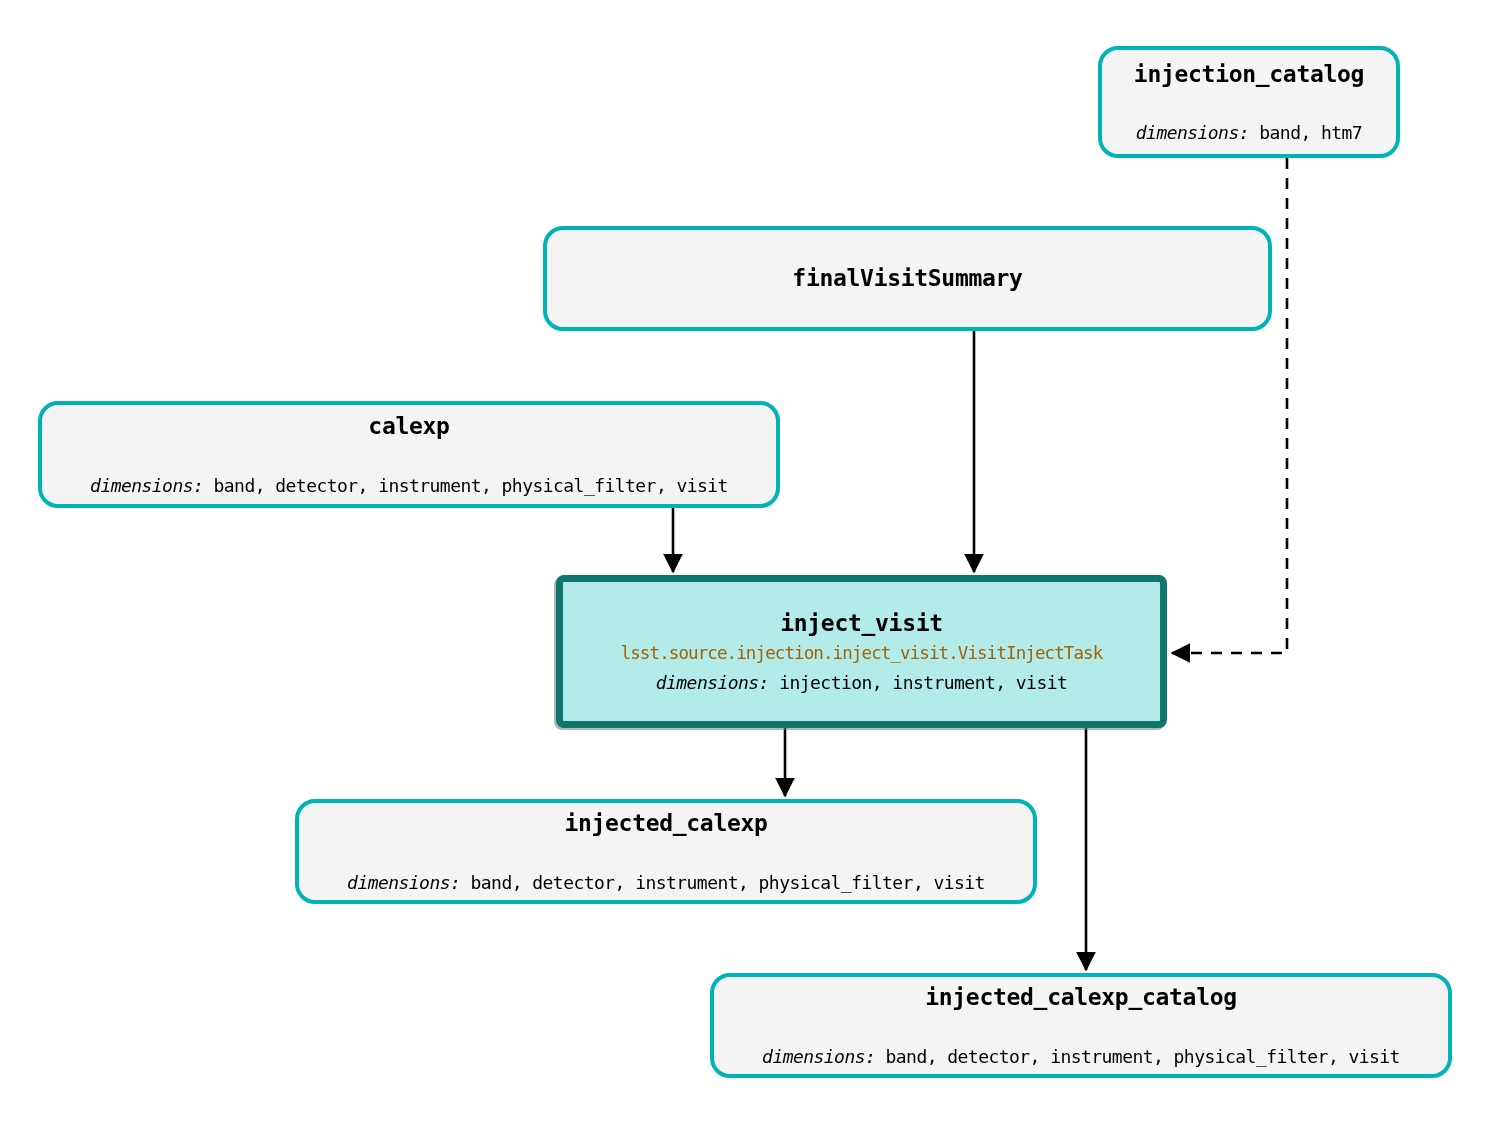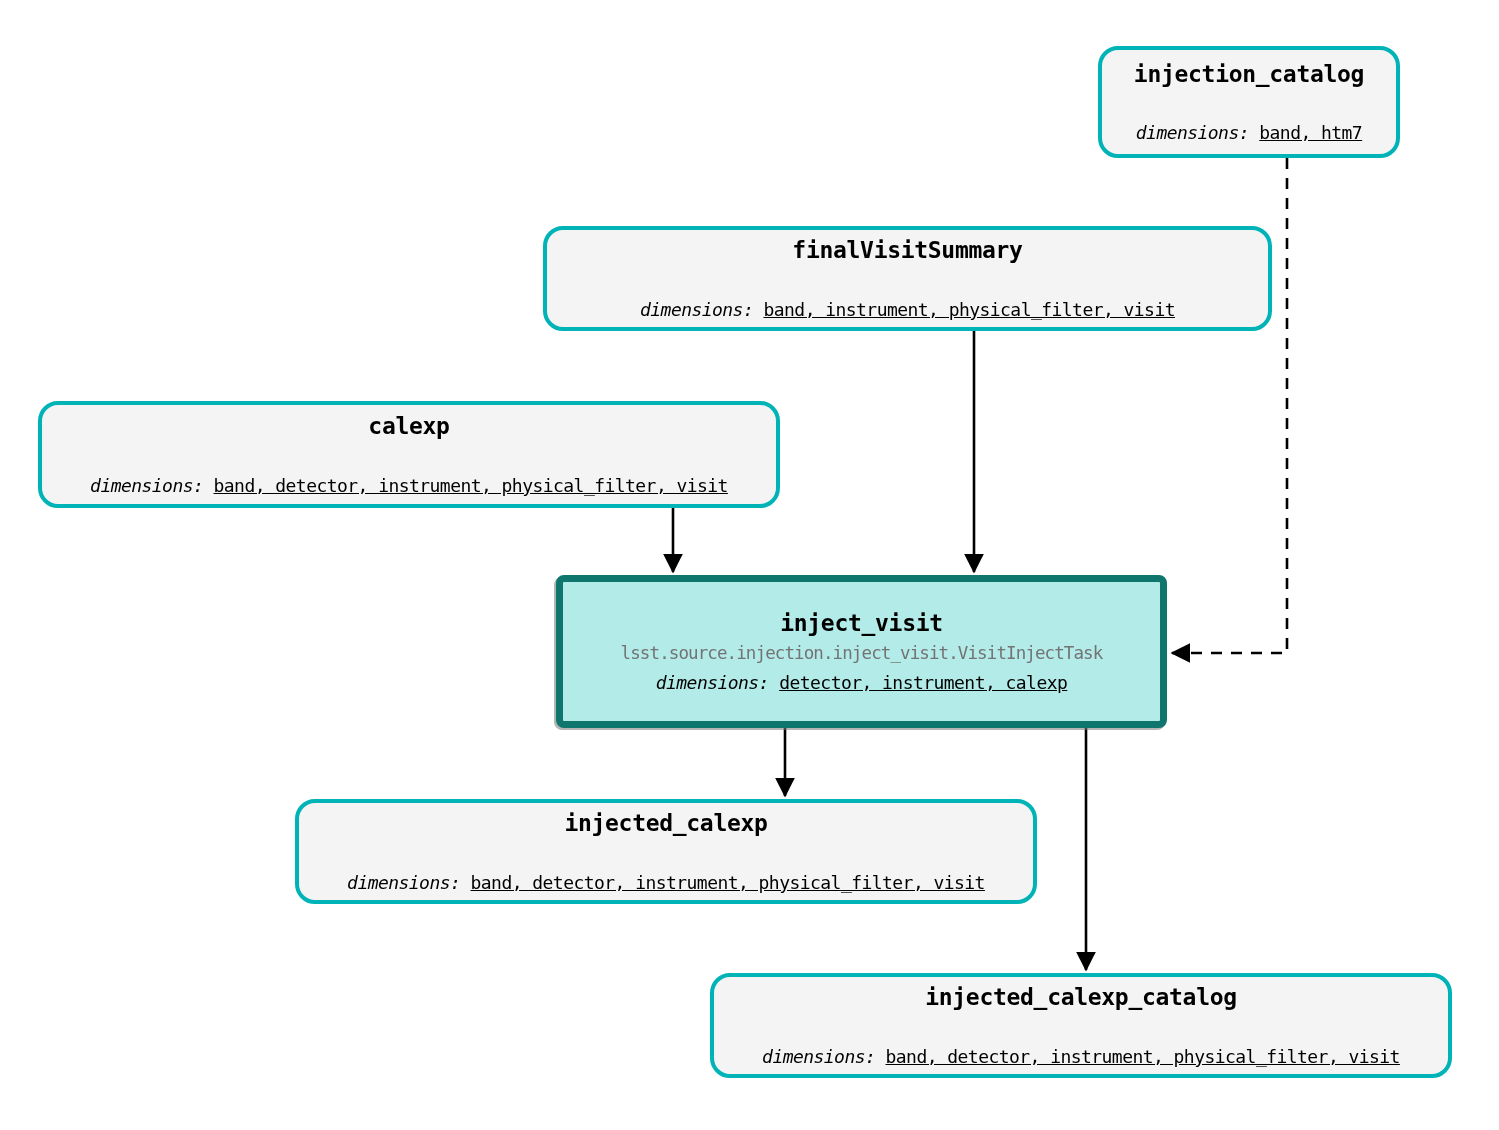--- a/index.html
+++ b/index.html
@@ -55,21 +55,21 @@
     letter-spacing: -0.3px;
     line-height: 1.15;
     white-space: nowrap;
   }
   .node.task .node-title {
     font-size: 23px;
   }
   .node-class {
     font-family: "DejaVu Sans Mono", monospace;
     font-size: 17.5px;
-    color: #737373;
+    color: #a16207;
     margin-top: 7px;
     letter-spacing: -0.9px;
     white-space: nowrap;
   }
   .node-dims {
     font-family: "DejaVu Sans Mono", monospace;
     font-size: 18px;
     color: #000000;
     margin-top: 11px;
     letter-spacing: -0.55px;
@@ -77,21 +77,20 @@
   }
   .node.task .node-dims {
     margin-top: 9px;
   }
   .dims-label {
     font-style: italic;
     font-weight: normal;
   }
   .dims-values {
     font-style: normal;
-    text-decoration: underline;
   }
 </style>
 </head>
 <body>
 
 <div id="canvas">
 
   <svg id="edge-layer" viewBox="0 0 1499 1130" width="1499" height="1130" xmlns="http://www.w3.org/2000/svg">
     <defs>
       <marker id="arrow" viewBox="0 0 10 10" refX="9.2" refY="5" markerWidth="7.6" markerHeight="7.6" orient="auto-start-reverse">
@@ -113,40 +112,36 @@
   <div class="node dataset" style="left:1098px; top:46px; width:302px; height:112px;">
     <div class="node-title">injection_catalog</div>
     <div class="node-dims">
       <span class="dims-label">dimensions:</span>
       <span class="dims-values">band, htm7</span>
     </div>
   </div>
 
   <div class="node dataset" style="left:543px; top:226px; width:729px; height:105px;">
     <div class="node-title">finalVisitSummary</div>
-    <div class="node-dims">
-      <span class="dims-label">dimensions:</span>
-      <span class="dims-values">band, instrument, physical_filter, visit</span>
-    </div>
   </div>
 
   <div class="node dataset" style="left:38px; top:401px; width:742px; height:107px;">
     <div class="node-title">calexp</div>
     <div class="node-dims">
       <span class="dims-label">dimensions:</span>
       <span class="dims-values">band, detector, instrument, physical_filter, visit</span>
     </div>
   </div>
 
   <div class="node task" style="left:556px; top:575px; width:611px; height:153px;">
     <div class="node-title">inject_visit</div>
     <div class="node-class">lsst.source.injection.inject_visit.VisitInjectTask</div>
     <div class="node-dims">
       <span class="dims-label">dimensions:</span>
-      <span class="dims-values">detector, instrument, calexp</span>
+      <span class="dims-values">injection, instrument, visit</span>
     </div>
   </div>
 
   <div class="node dataset" style="left:268px; top:799px; width:742px; height:105px;margin-left:27px;">
     <div class="node-title">injected_calexp</div>
     <div class="node-dims">
       <span class="dims-label">dimensions:</span>
       <span class="dims-values">band, detector, instrument, physical_filter, visit</span>
     </div>
   </div>

